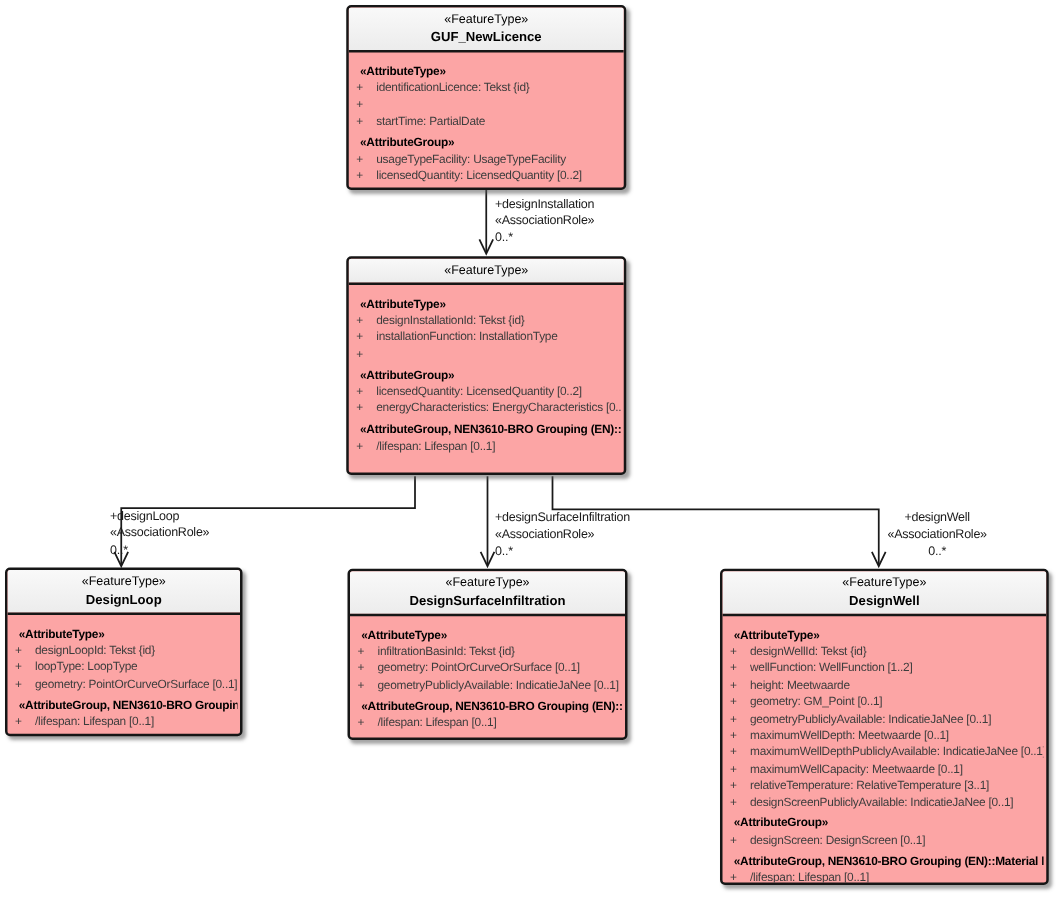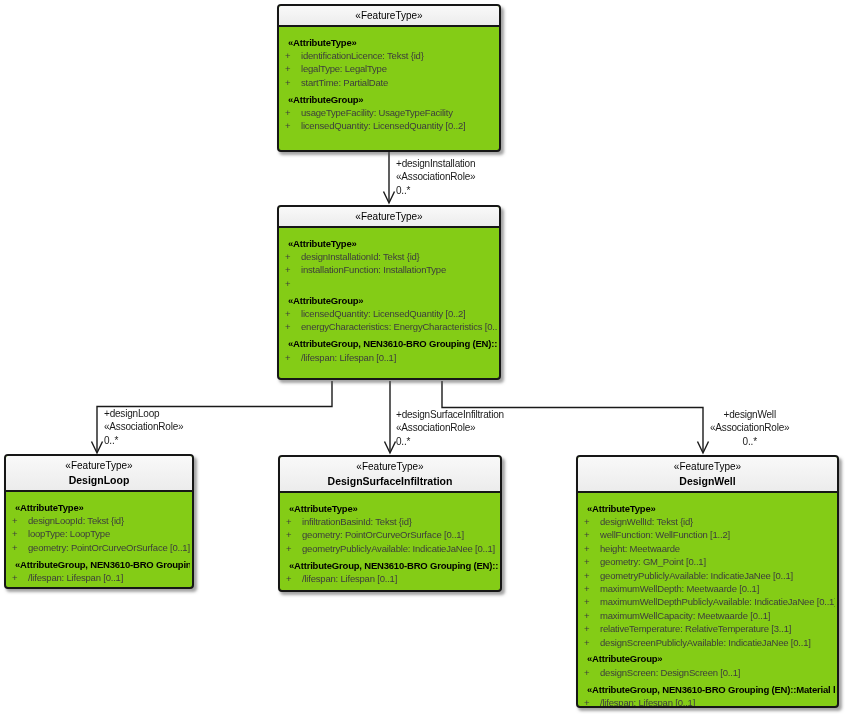--- a/index.html
+++ b/index.html
@@ -5,21 +5,21 @@
   html,body{margin:0;padding:0;background:#ffffff;}
   .canvas{
     position:relative;width:848px;height:718px;background:#ffffff;
     font-family:"Liberation Sans", sans-serif;overflow:hidden;
   }
   svg.wires{position:absolute;left:0;top:0;width:848px;height:718px;}
 
   .uml-class{
     position:absolute;box-sizing:border-box;
     border:2px solid #161616;border-radius:4px;
-    background:#84cc16;
+    background:#fca5a5;
     box-shadow:2.5px 3px 3px rgba(90,90,90,.55);
     display:flex;flex-direction:column;overflow:hidden;
   }
   .cls-header{
     flex:none;text-align:center;
     border-bottom:2px solid #161616;
     background:linear-gradient(to bottom,#f9f9f9 0%,#ececec 100%);
     padding:3px 2px 2px 2px;
   }
   .cls-stereo{font-size:10px;line-height:14px;color:#000;}
@@ -58,49 +58,49 @@
 
     <path d="M442,381 L442,407.5 L703,407.5 L703,452" fill="none" stroke="#1a1a1a" stroke-width="1.4"></path>
     <path d="M697.5,441.5 L703,453 L708.5,441.5" fill="none" stroke="#1a1a1a" stroke-width="1.4"></path>
   </svg>
 
   <div class="assoc-label" style="left:396px;top:157px;">
     <div>+designInstallation</div>
     <div>«AssociationRole»</div>
     <div>0..*</div>
   </div>
-  <div class="assoc-label" style="left:104px;top:407px;">
+  <div class="assoc-label" style="left:88px;top:407px;">
     <div>+designLoop</div>
     <div>«AssociationRole»</div>
     <div>0..*</div>
   </div>
   <div class="assoc-label" style="left:396px;top:408px;">
     <div>+designSurfaceInfiltration</div>
     <div>«AssociationRole»</div>
     <div>0..*</div>
   </div>
   <div class="assoc-label" style="left:710px;top:408px;text-align:center;">
     <div>+designWell</div>
     <div>«AssociationRole»</div>
     <div>0..*</div>
   </div>
 
   <div class="uml-class" style="left:277px;top:4px;width:224px;height:148px;">
     <div class="cls-header">
       <div class="cls-stereo">«FeatureType»</div>
+      <div class="cls-name">GUF_NewLicence</div>
     </div>
     <div class="cls-body">
       <div class="row group">«AttributeType»</div>
       <div class="row attr">
           <span class="vis">+</span>
           <span class="txt">identificationLicence: Tekst {id}</span>
         </div>
       <div class="row attr">
           <span class="vis">+</span>
-          <span class="txt">legalType: LegalType</span>
         </div>
       <div class="row attr">
           <span class="vis">+</span>
           <span class="txt">startTime: PartialDate</span>
         </div>
       <div class="row group">«AttributeGroup»</div>
       <div class="row attr">
           <span class="vis">+</span>
           <span class="txt">usageTypeFacility: UsageTypeFacility</span>
         </div>

